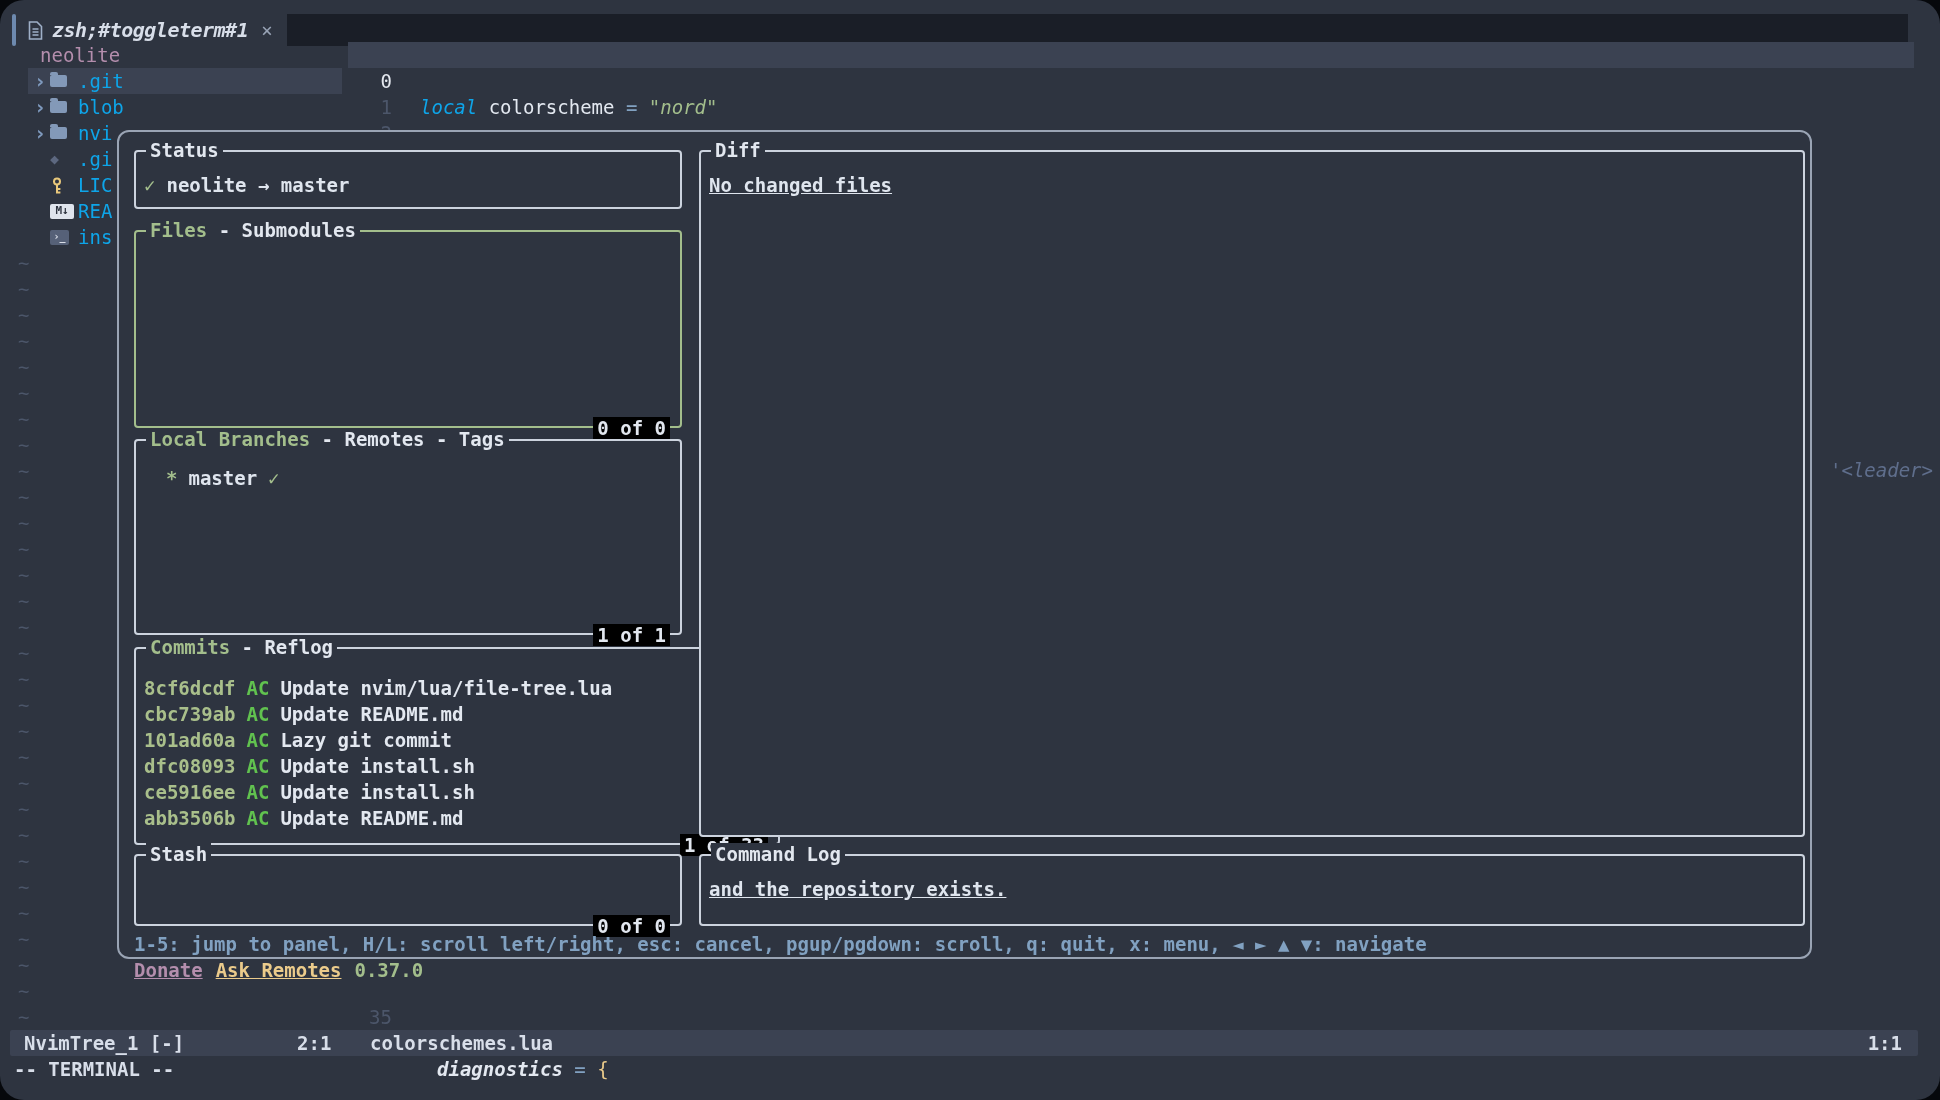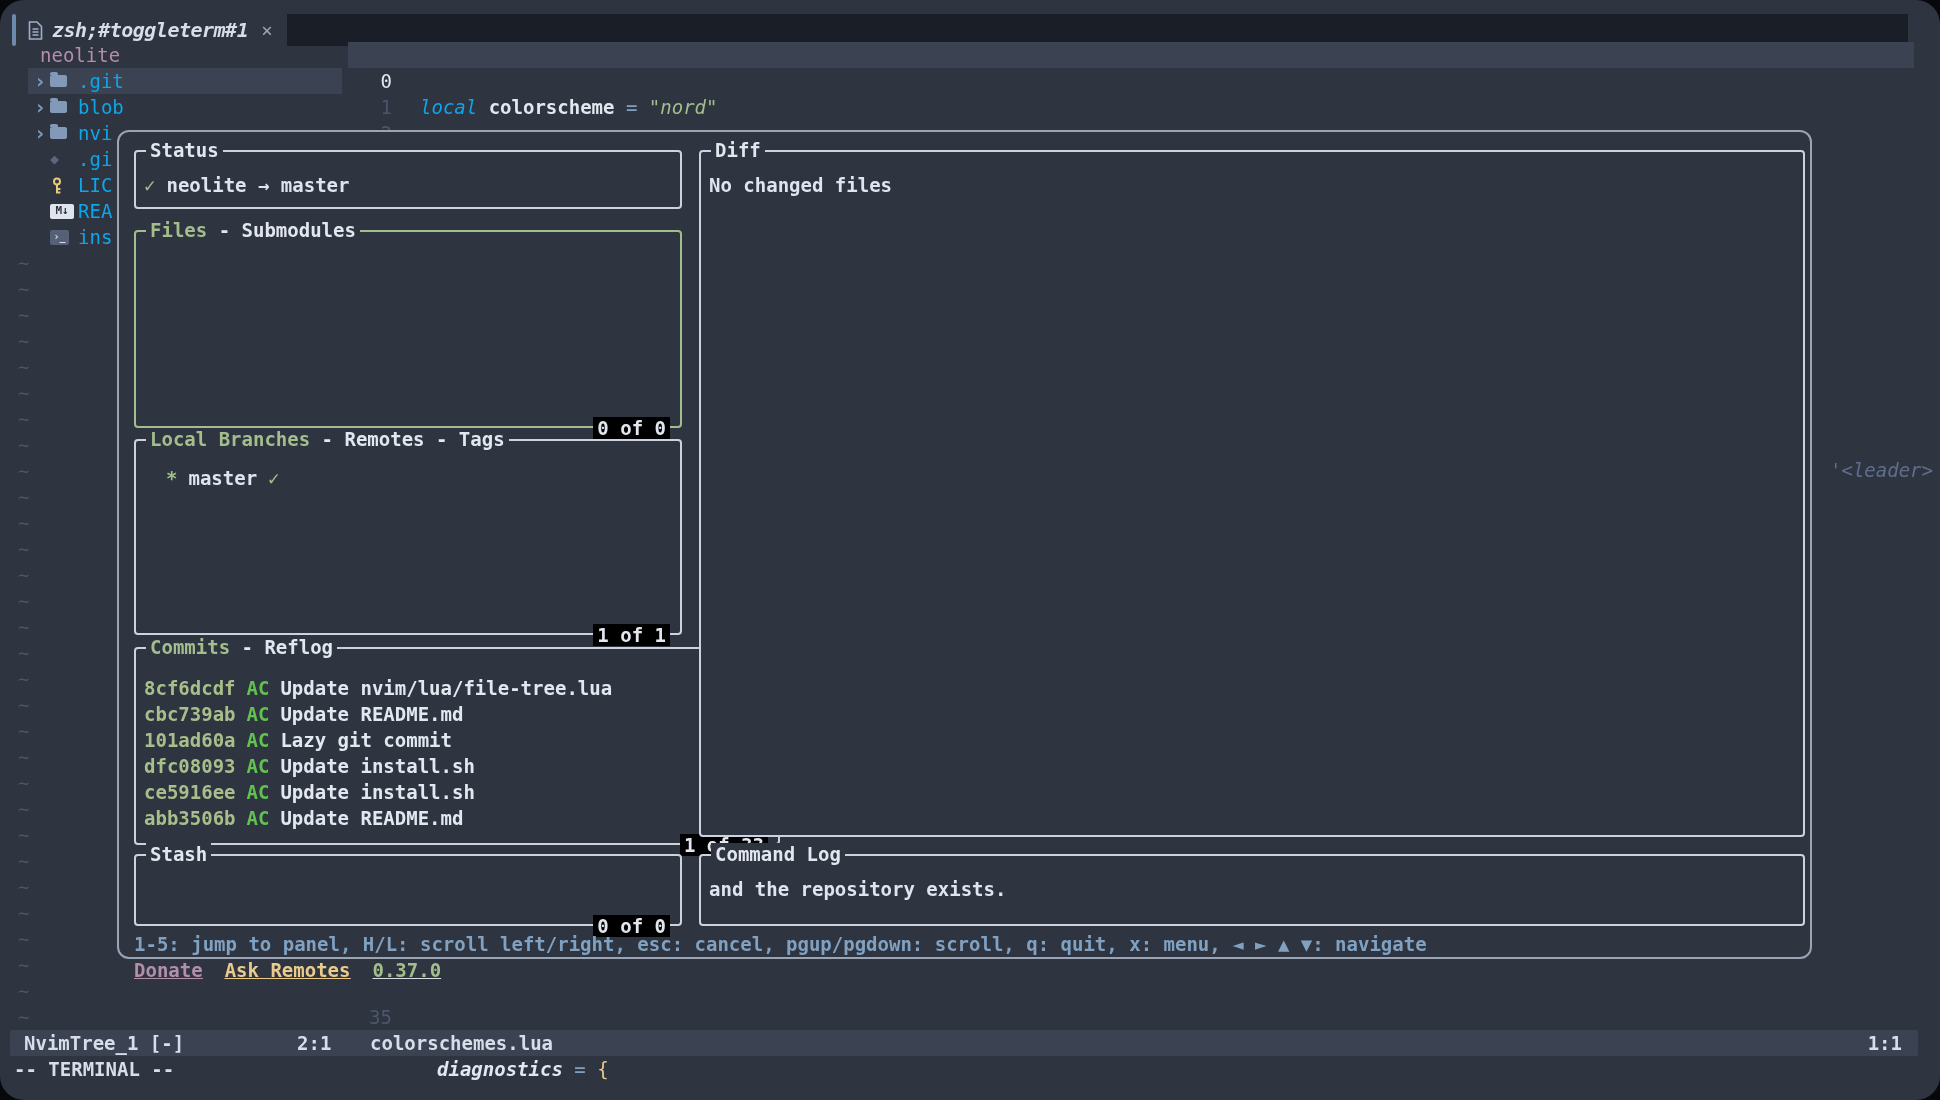--- a/index.html
+++ b/index.html
@@ -29,21 +29,21 @@
   .tree-label { color:#0ea5e9;text-align:center; }
   .tilde-col { position:absolute; left:18px; top:250px; width:20px; }
   .tilde { height:26px; line-height:26px; color:#4c566a; }
   
   .cursorline { position:absolute; left:348px; right:26px; top:42px; height:26px; background:#3b4252; }
   .code-row { position:absolute; left:330px; right:26px; height:26px; line-height:26px; white-space:pre; }
   .lnum { position:absolute; left:0; width:62px; text-align:right; color:#4c566a; }
   .lnum.cur { color:#e5e9f0; }
   .code-text { position:absolute; left:90px; }
   .tok-kw { color:#0ea5e9; font-style:italic; }
-  .tok-ident { color:#e3e8f0; font-weight:bold; }
+  .tok-ident { color:#e3e8f0; font-weight:normal; }
   .tok-ident-it { color:#e3e8f0; font-weight:bold; font-style:italic; }
   .tok-op { color:#81a1c1; }
   .tok-str { color:#a3be8c; font-style:italic; }
   .tok-comment { color:#616e88; font-style:italic; }
   .tok-brace { color:#ebcb8b; }
   .leader-hint { position:absolute; left:1830px; top:457px; height:26px; line-height:26px; color:#5f6e8c; font-style:italic; }
   
   .lazygit { position:absolute; left:117px; top:130px; width:1695px; height:829px; background:#2e3440; border:2px solid #9aa4b4; border-radius:12px; z-index:5; }
   .panel { position:absolute; border:2px solid #ccd3de; border-radius:4px; background:#2e3440; }
   .panel.active { border-color:#a3be8c; }
@@ -55,32 +55,32 @@
   .p-branches { left:15px;  top:307px; width:548px; height:196px; }
   .p-commits  { left:15px;  top:515px; width:646px; height:198px; }
   .p-stash    { left:15px;  top:722px; width:548px; height:72px; }
   .p-diff     { left:580px; top:18px;  width:1106px; height:687px; }
   .p-cmdlog   { left:580px; top:722px; width:1106px; height:72px; }
   .panel-body { position:absolute; inset:0; overflow:hidden; }
   .lg-line { height:26px; line-height:26px; font-weight:bold; color:#dfe5ee; display:flex; gap:11px; }
   .lg-green { color:#a3be8c; }
   .status-line { padding:20px 0 0 8px; }
   .branch-line { padding:24px 0 0 30px; }
-  .diff-line, .cmdlog-line { padding:20px 0 0 8px; font-weight:bold; color:#dfe5ee; height:46px; line-height:26px; }
+  .diff-line, .cmdlog-line { padding:20px 0 0 8px; font-weight:bold; color:#dfe5ee; height:46px; line-height:26px;text-decoration:underline; }
   .commit-rows { padding:26px 0 0 8px; }
   .commit-hash { color:#a9bf8b; }
   .commit-author { color:#61c24f; }
   .commit-msg { color:#e3e8f0; }
   .lg-scrollbar { position:absolute; right:5px; top:24px; bottom:8px; width:13px; }
   .sb-arrow { position:absolute; left:0; width:13px; text-align:center; color:#d8dee9; font-size:13px; line-height:14px; }
   .sb-up { top:4px; } .sb-down { bottom:4px; }
   .sb-thumb { position:absolute; left:2px; top:24px; width:9px; height:44px; background:#dde3ec; border-radius:2px; }
   .options-bar { position:absolute; left:15px; right:16px; top:799px; height:26px; line-height:26px; display:flex; justify-content:space-between; font-weight:bold;flex-direction:column; }
   .options-text { color:#81a1c1; white-space:pre; }
-  .options-links { display:flex; gap:22px; white-space:pre;text-decoration:underline; }
+  .options-links { display:flex; gap:13px; white-space:pre; }
   .link-donate { color:#b48ead; text-decoration:underline; }
   .link-ask { color:#ebcb8b; text-decoration:underline; }
   .lg-version { color:#a3be8c; }
   
   .statusline { position:absolute; left:10px; right:22px; top:1030px; height:26px; line-height:26px; background:#3b4252; font-weight:bold; color:#d8dee9; border-radius:2px; }
   .sl-buffer { position:absolute; left:14px; }
   .sl-cursor { position:absolute; left:287px; }
   .sl-file { position:absolute; left:360px; }
   .sl-pos { position:absolute; right:16px; }
   .modeline { position:absolute; left:14px; top:1056px; height:26px; line-height:26px; font-weight:bold; color:#d8dee9; }

